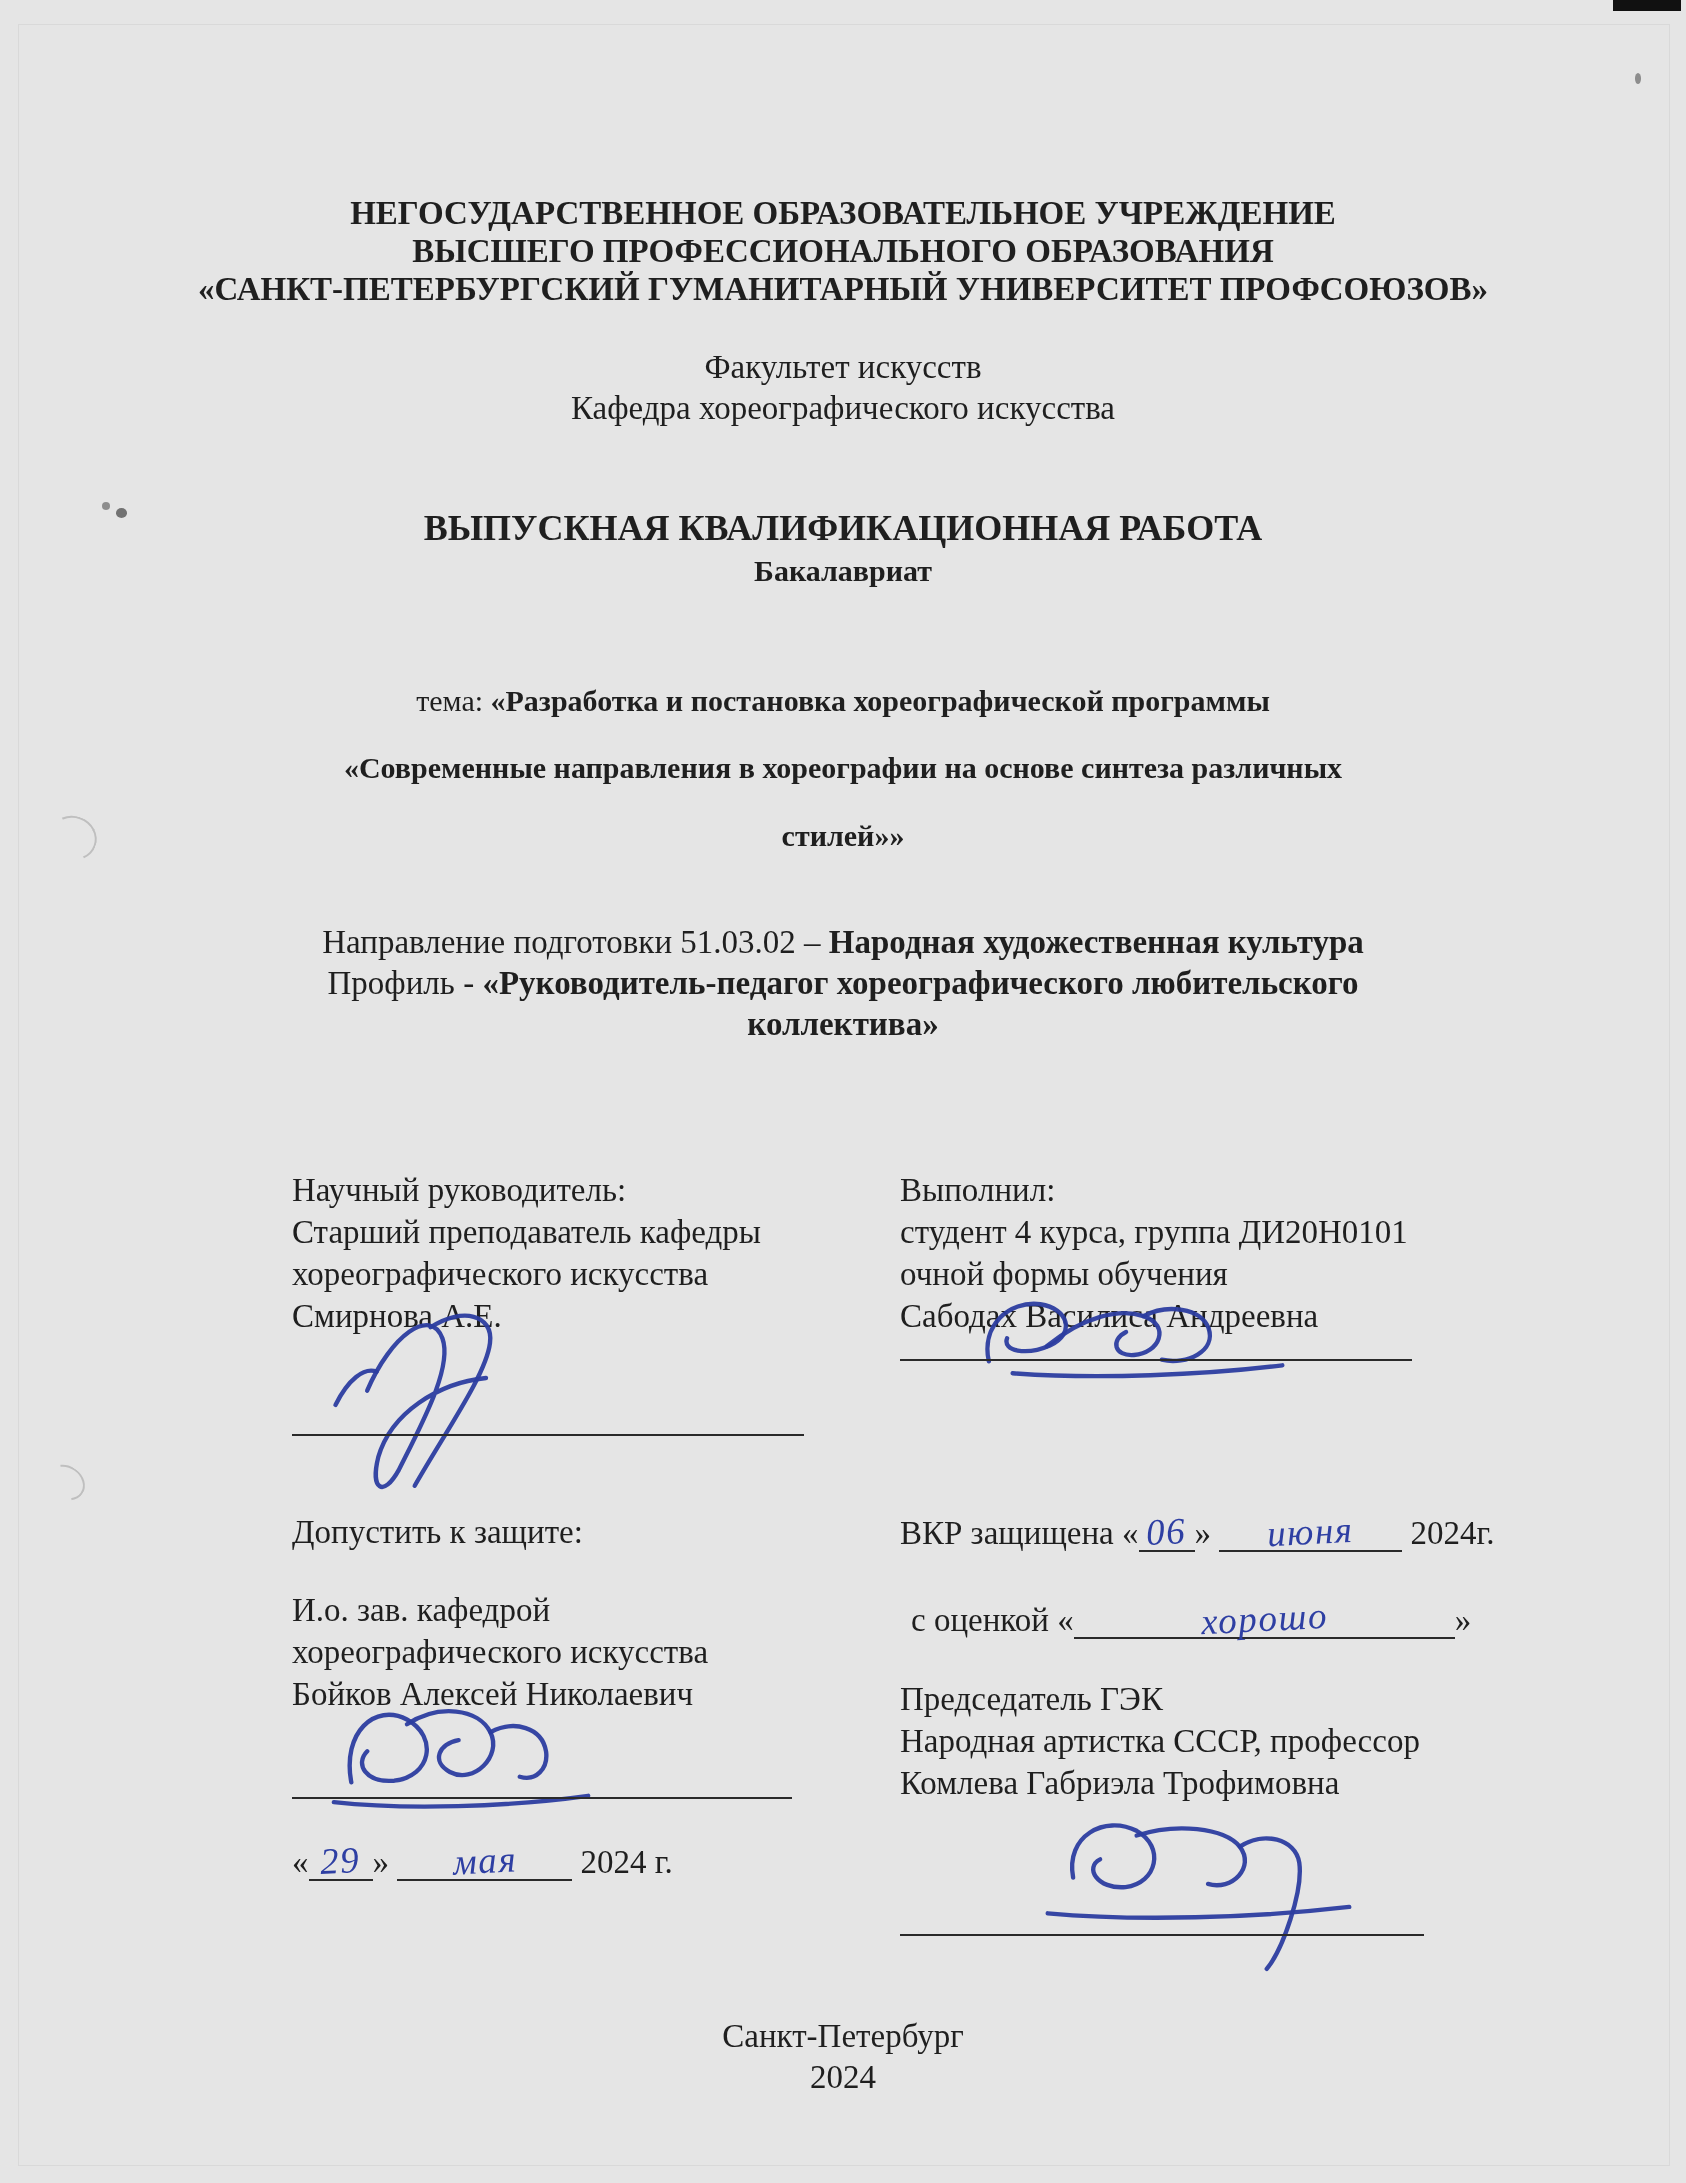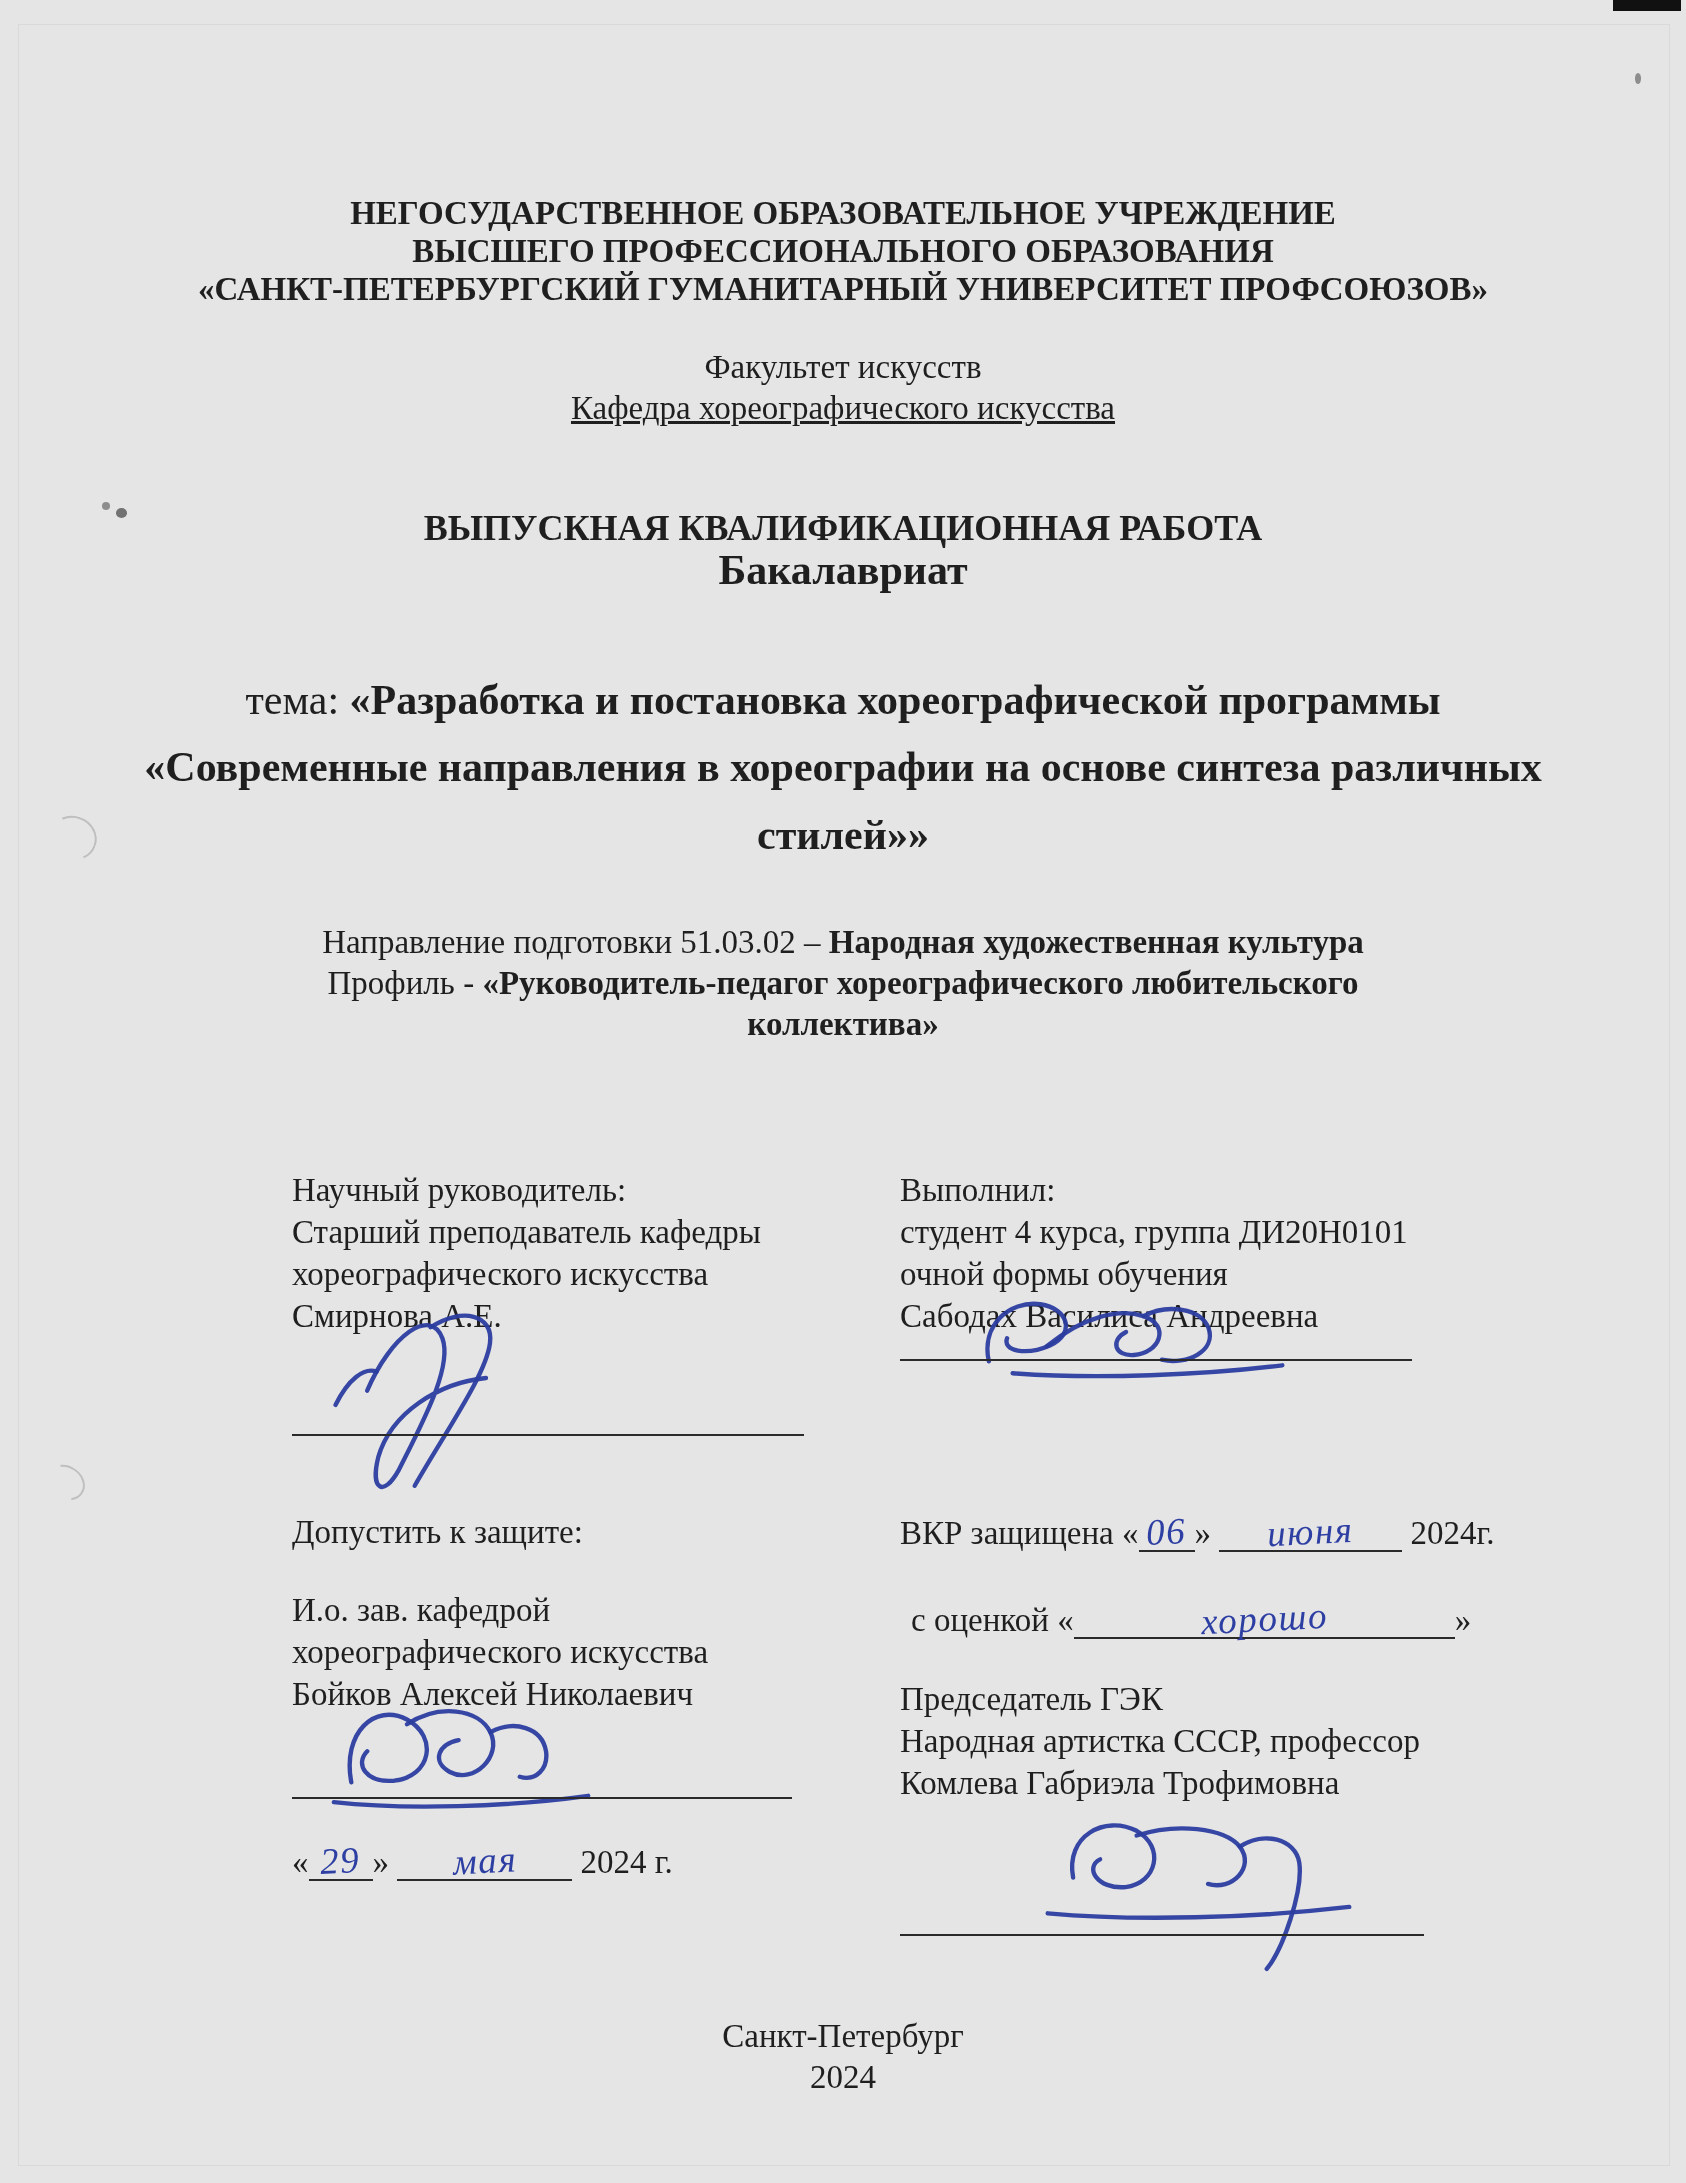--- a/index.html
+++ b/index.html
@@ -22,21 +22,21 @@
   .speck { position:absolute; background:#777; border-radius:50%; opacity:.8; }
   .arc {
     position:absolute; border:2.4px solid #9a9a9a; border-radius:50%;
     border-top-color:transparent; border-right-color:transparent; opacity:.5;
   }
   .center { position:absolute; left:0; width:100%; text-align:center; }
   .blk { position:absolute; }
   .b { font-weight:bold; }
   .t41 { font-size:33px; line-height:41px; }
   .t42 { font-size:33px; line-height:42px; }
-  .t43 { font-size:42px; line-height:43px; }
+  .t43 { font-size:30px; line-height:43px; }
   .t45 { font-size:36px; line-height:44px; }
   .col { font-size:33px; line-height:42px; }
   .uline {
     display:inline-block; border-bottom:2.4px solid #2a2a2a;
     text-align:center; vertical-align:baseline; height:41px;
   }
   .rule { position:absolute; border-bottom:2.4px solid #2a2a2a; }
   .hw {
     font-style:italic; color:#2e3fa3; display:inline-block;
     transform:rotate(-3deg); font-size:37px; letter-spacing:1.6px;
@@ -55,21 +55,21 @@
   <div class="speck" style="left:102px; top:502px; width:8px; height:8px;"></div>
   <div class="speck" style="left:116px; top:508px; width:11px; height:9.5px; background:#555;"></div>
   <div class="arc" style="left:49px; top:816px; width:48px; height:44px; transform:rotate(200deg);"></div>
   <div class="arc" style="left:46px; top:1466px; width:40px; height:33px; transform:rotate(215deg);"></div>
 
   <div class="center b t41" style="top:193px;">НЕГОСУДАРСТВЕННОЕ ОБРАЗОВАТЕЛЬНОЕ УЧРЕЖДЕНИЕ</div>
   <div class="center b t41" style="top:231px;">ВЫСШЕГО ПРОФЕССИОНАЛЬНОГО ОБРАЗОВАНИЯ</div>
   <div class="center b t41" style="top:269px;">«САНКТ-ПЕТЕРБУРГСКИЙ ГУМАНИТАРНЫЙ УНИВЕРСИТЕТ ПРОФСОЮЗОВ»</div>
 
   <div class="center t42" style="top:346px;">Факультет искусств</div>
-  <div class="center t42" style="top:387px;text-decoration:underline;">Кафедра хореографического искусства</div>
+  <div class="center t42" style="top:387px;">Кафедра хореографического искусства</div>
 
   <div class="center b t45" style="top:506px;">ВЫПУСКНАЯ КВАЛИФИКАЦИОННАЯ РАБОТА</div>
   <div class="center b t43" style="top:549px;">Бакалавриат</div>
 
   <div class="center t43" style="top:679px;"><span>тема: </span><span class="b">«Разработка и постановка хореографической программы</span></div>
   <div class="center b t43" style="top:814px;">стилей»»</div>
   <div class="center b t43" style="top:746px;">«Современные направления в хореографии на основе синтеза различных</div>
 
   <div class="center t42" style="top:921px;"><span>Направление подготовки 51.03.02 – </span><span class="b">Народная художественная культура</span></div>
   <div class="center t42" style="top:962px;"><span>Профиль - </span><span class="b">«Руководитель-педагог хореографического любительского</span></div>

